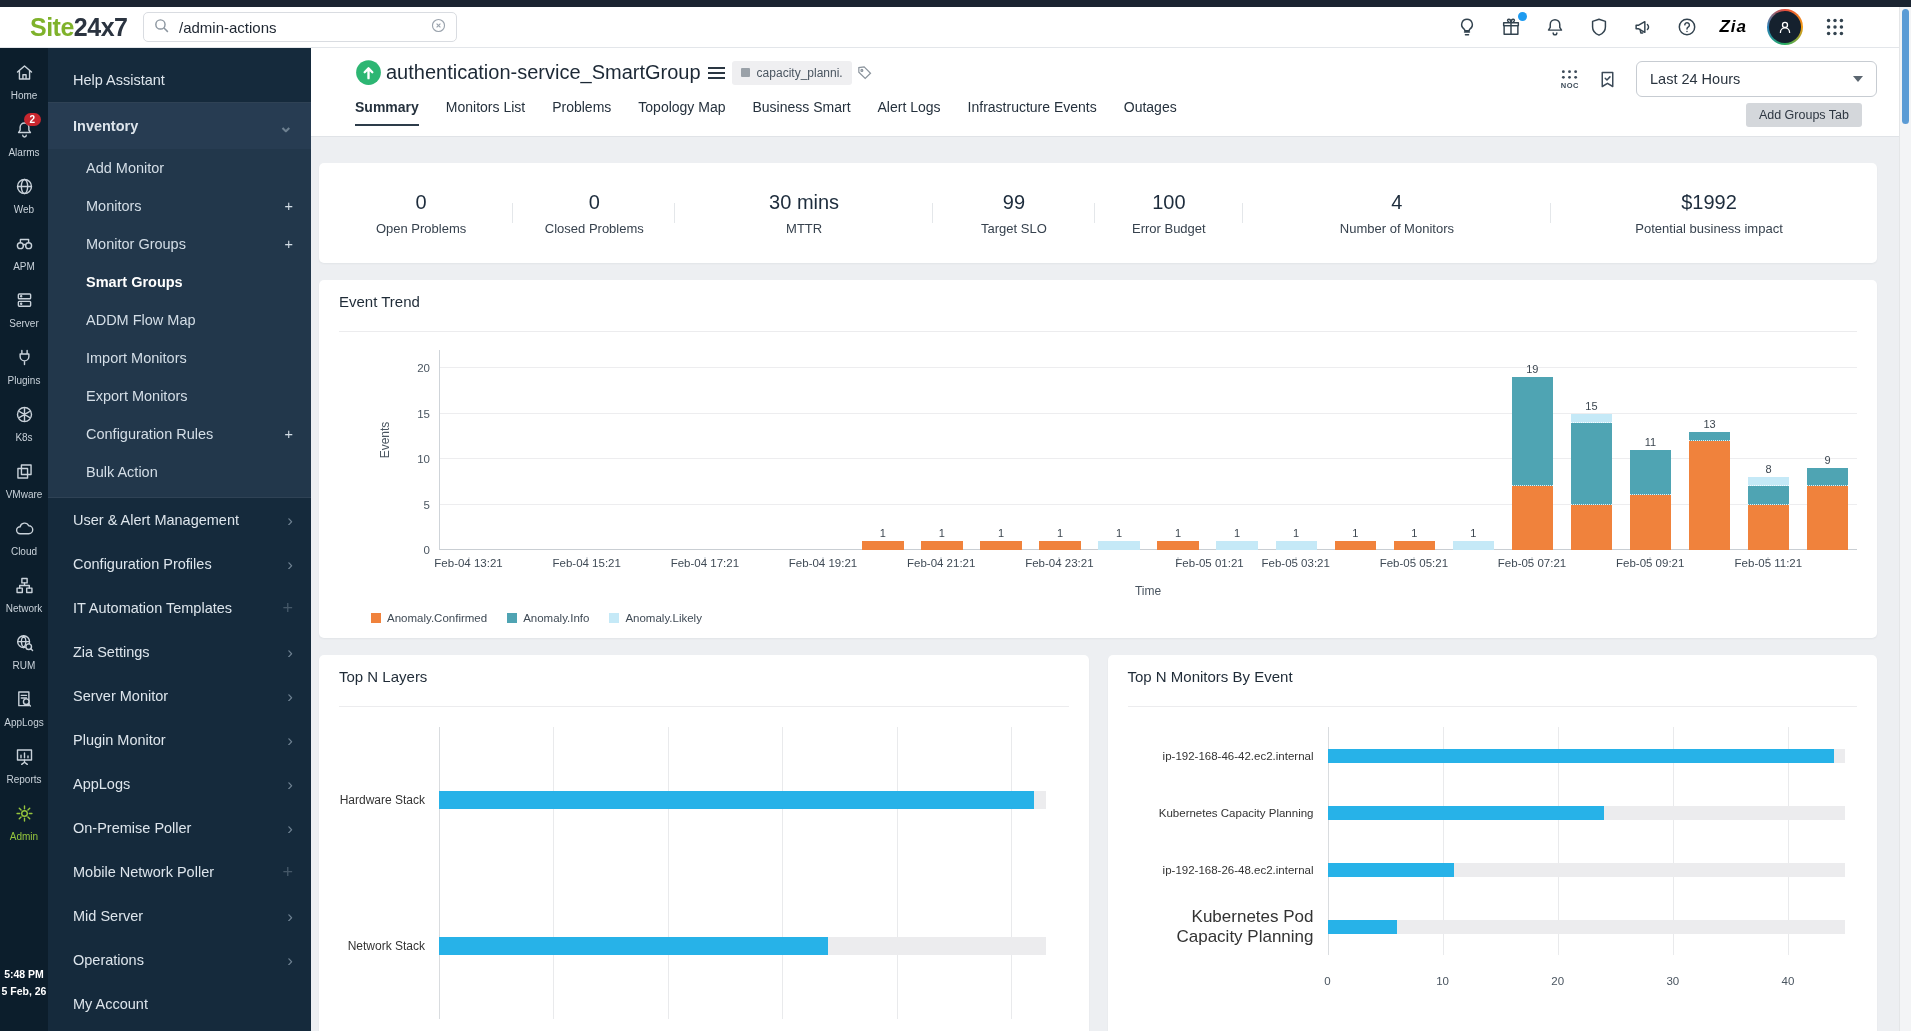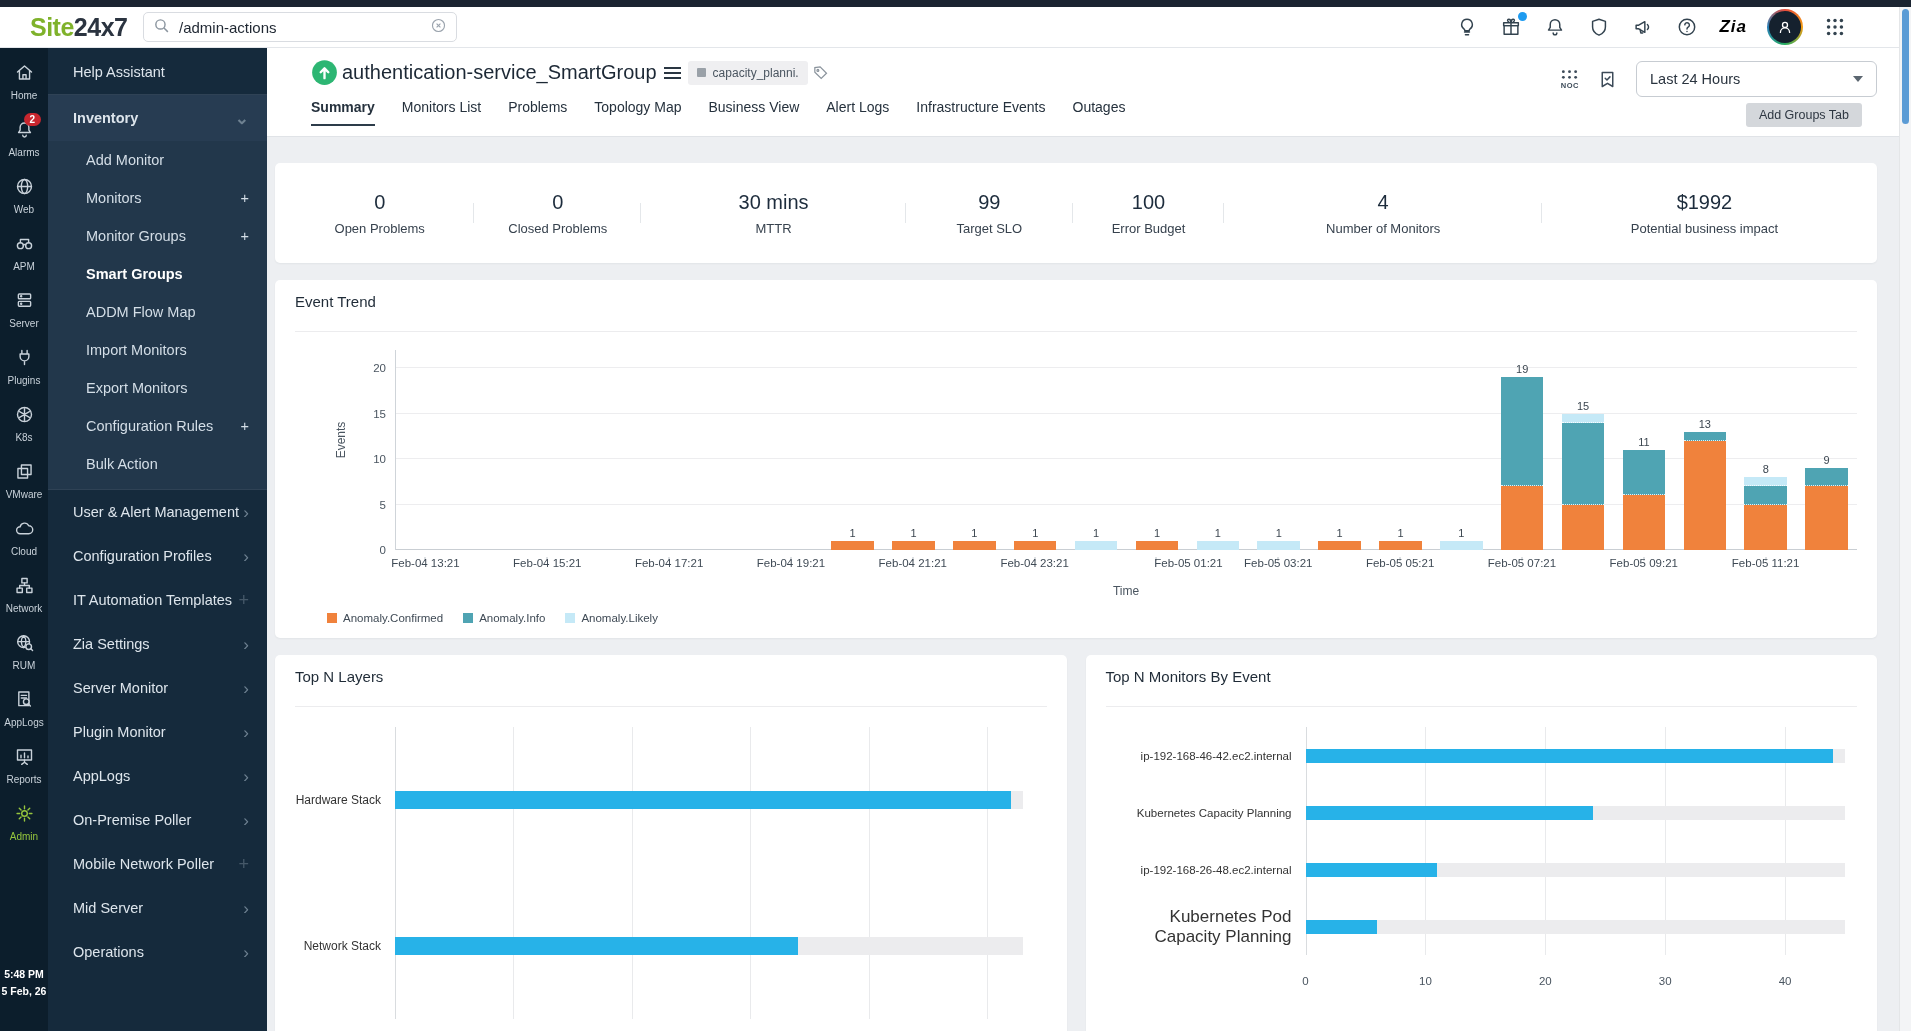--- a/index.html
+++ b/index.html
@@ -28,21 +28,21 @@
   .shell { display:flex; height:983px; }
   .rail { width:48px; background:#0c1e2c; color:#c9d2da; padding-top:14px; position:relative; flex-shrink:0; }
   .rail-item { height:57px; display:flex; flex-direction:column; align-items:center; cursor:pointer; }
   .rail-item svg { width:21px; height:21px; }
   .rail-label { font-size:10px; margin-top:3px; white-space:nowrap; }
   .rail-item.active { color:#96c63d; }
   .rail-icon-wrap { position:relative; }
   .rail-badge { position:absolute; top:-6px; left:10px; background:#c8262e; color:#fff; font-size:10px; font-weight:bold; border-radius:8px; padding:1px 6px; }
   .rail-clock { position:absolute; bottom:32px; left:0; right:0; text-align:center; color:#fff; font-size:10.5px; font-weight:bold; line-height:1.55; }
   
-  .sidebar { width:219px; background:#152a3c; color:#dde5ec; padding-top:2px; font-size:14.5px; flex-shrink:0; overflow:hidden; }
+  .sidebar { width:263px; background:#152a3c; color:#dde5ec; padding-top:10px; font-size:14.5px; flex-shrink:0; overflow:hidden; }
   .side-row { height:44px; display:flex; align-items:center; justify-content:space-between; padding:0 18px 0 25px; cursor:pointer; }
   .side-row .chev { color:#6e8191; font-size:17px; line-height:1; }
   .side-row .plus { color:#8d9dab; font-size:18px; line-height:1; }
   .dim { opacity:0.4; }
   .inv-block { background:#22374b; border-top:1px solid rgba(255,255,255,0.06); border-bottom:1px solid rgba(255,255,255,0.06); padding-bottom:6px; }
   .inv-block .section-row { height:46px; font-weight:bold; background:#273c52; }
   .sub-row { height:38px; display:flex; align-items:center; justify-content:space-between; padding:0 18px 0 38px; cursor:pointer; color:#d4dee7; }
   .sub-row.active { color:#fff; font-weight:bold; }
   
   .main { flex:1; position:relative; overflow:hidden; background:#edeff2; }
@@ -384,20 +384,23 @@
         <span>Mobile Network Poller</span>
         <span class="plus dim">+</span>
       </div>
       <div class="side-row">
         <span>Mid Server</span>
         <span class="chev">›</span>
       </div>
       <div class="side-row">
         <span>Operations</span>
         <span class="chev">›</span>
+      </div>
+      <div class="side-row">
+        <span>My Account</span>
       </div>
     </div>
 
   <div class="main">
     <div class="main-header">
       <div class="title-row">
         <span style="display:flex;">
           <svg width="27" height="27" viewBox="0 0 24 24">
               <circle cx="12" cy="12" r="11" fill="#2DB673"></circle>
               <path d="M12 17 V8.8 M8.6 11.8 L12 8.3 L15.4 11.8" stroke="#fff" stroke-width="2.1" fill="none" stroke-linecap="round" stroke-linejoin="round"></path>
@@ -441,21 +444,21 @@
         <div class="timebox">
           <span>Last 24 Hours</span>
           <span class="caret"></span>
         </div>
       </div>
       <div class="tabs" id="tabs">
           <span class="tab active">Summary</span>
           <span class="tab">Monitors List</span>
           <span class="tab">Problems</span>
           <span class="tab">Topology Map</span>
-          <span class="tab">Business View</span>
+          <span class="tab">Business Smart</span>
           <span class="tab">Alert Logs</span>
           <span class="tab">Infrastructure Events</span>
           <span class="tab">Outages</span>
         </div>
       <button class="add-tab-btn">Add Groups Tab</button>
     </div>
 
     <div class="content">
       <div class="panel kpi-panel" id="kpis">
           <div class="kpi" style="flex: 1.15 1 0%;">

